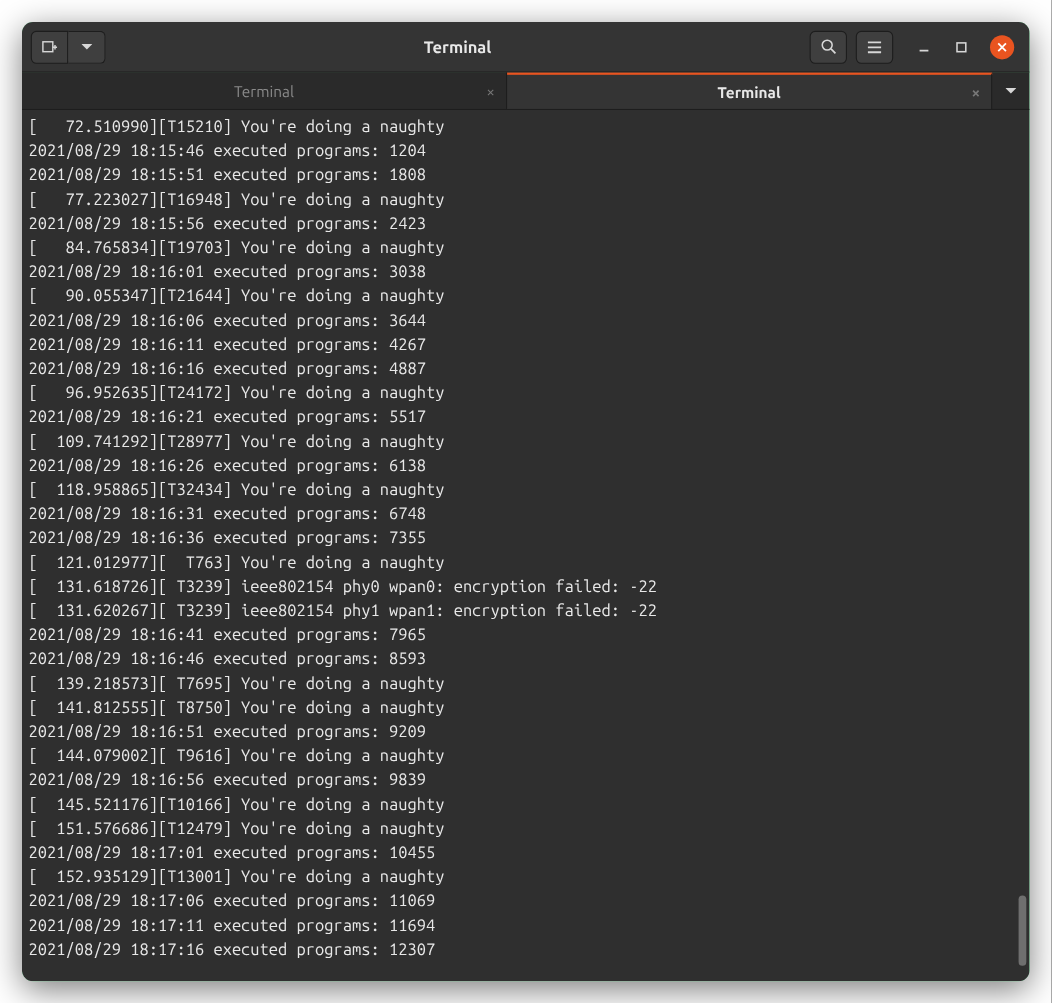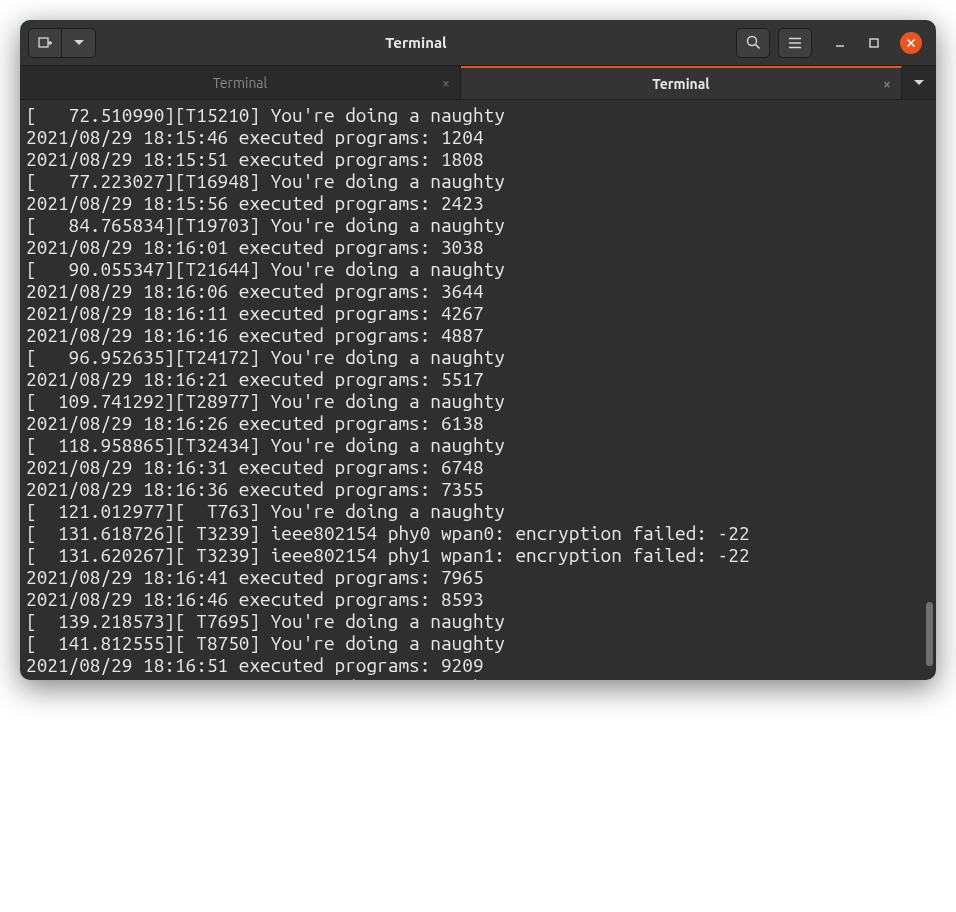--- a/index.html
+++ b/index.html
@@ -1,18 +1,18 @@
 <!DOCTYPE html>
 <html><head>
 <meta charset="utf-8">
 <style>
   * { box-sizing: border-box; margin: 0; padding: 0; }
   html, body { width: 956px; height: 912px; background: transparent; font-family: "Ubuntu", "Segoe UI", sans-serif; }
   .window {
-    position: absolute; left: 20px; top: 20px; width: 916px; height: 660px;
+    position: absolute; left: 20px; top: 20px; width: 916px; height: 872px;
     background: #86efac; border-radius: 10px; overflow: hidden;
     box-shadow: 0 8px 30px rgba(0,0,0,0.5);
     display: flex; flex-direction: column;
   }
   .titlebar {
     height: 46px; background: #343434; display: flex; align-items: center;
     padding: 0 8px; border-bottom: 1px solid #1d1d1d;
   }
   .titlebar-left { display: flex; gap: 0; }
   .tb-btn {
@@ -55,21 +55,21 @@
   }
   .tab-newbtn {
     width: 34px; display: flex; align-items: center; justify-content: center;
     color: #d7d7d7; cursor: pointer;
   }
   .term-body {
     flex: 1; background: #2f2f2f; padding: 4px 6px; position: relative; overflow: hidden;
   }
   .term-lines {
     font-family: "Ubuntu Mono", "DejaVu Sans Mono", Menlo, Consolas, monospace;
-    font-size: 19px; line-height: 22px; color: #e8e8e8; white-space: pre;
+    font-size: 15px; line-height: 22px; color: #e8e8e8; white-space: pre;
   }
   .scrollbar {
     position: absolute; right: 3px; bottom: 14px; width: 7px; height: 64px;
     background: #6f6f6f; border-radius: 4px;
   }
 </style>
 </head>
 <body>
 
 <div class="window">

